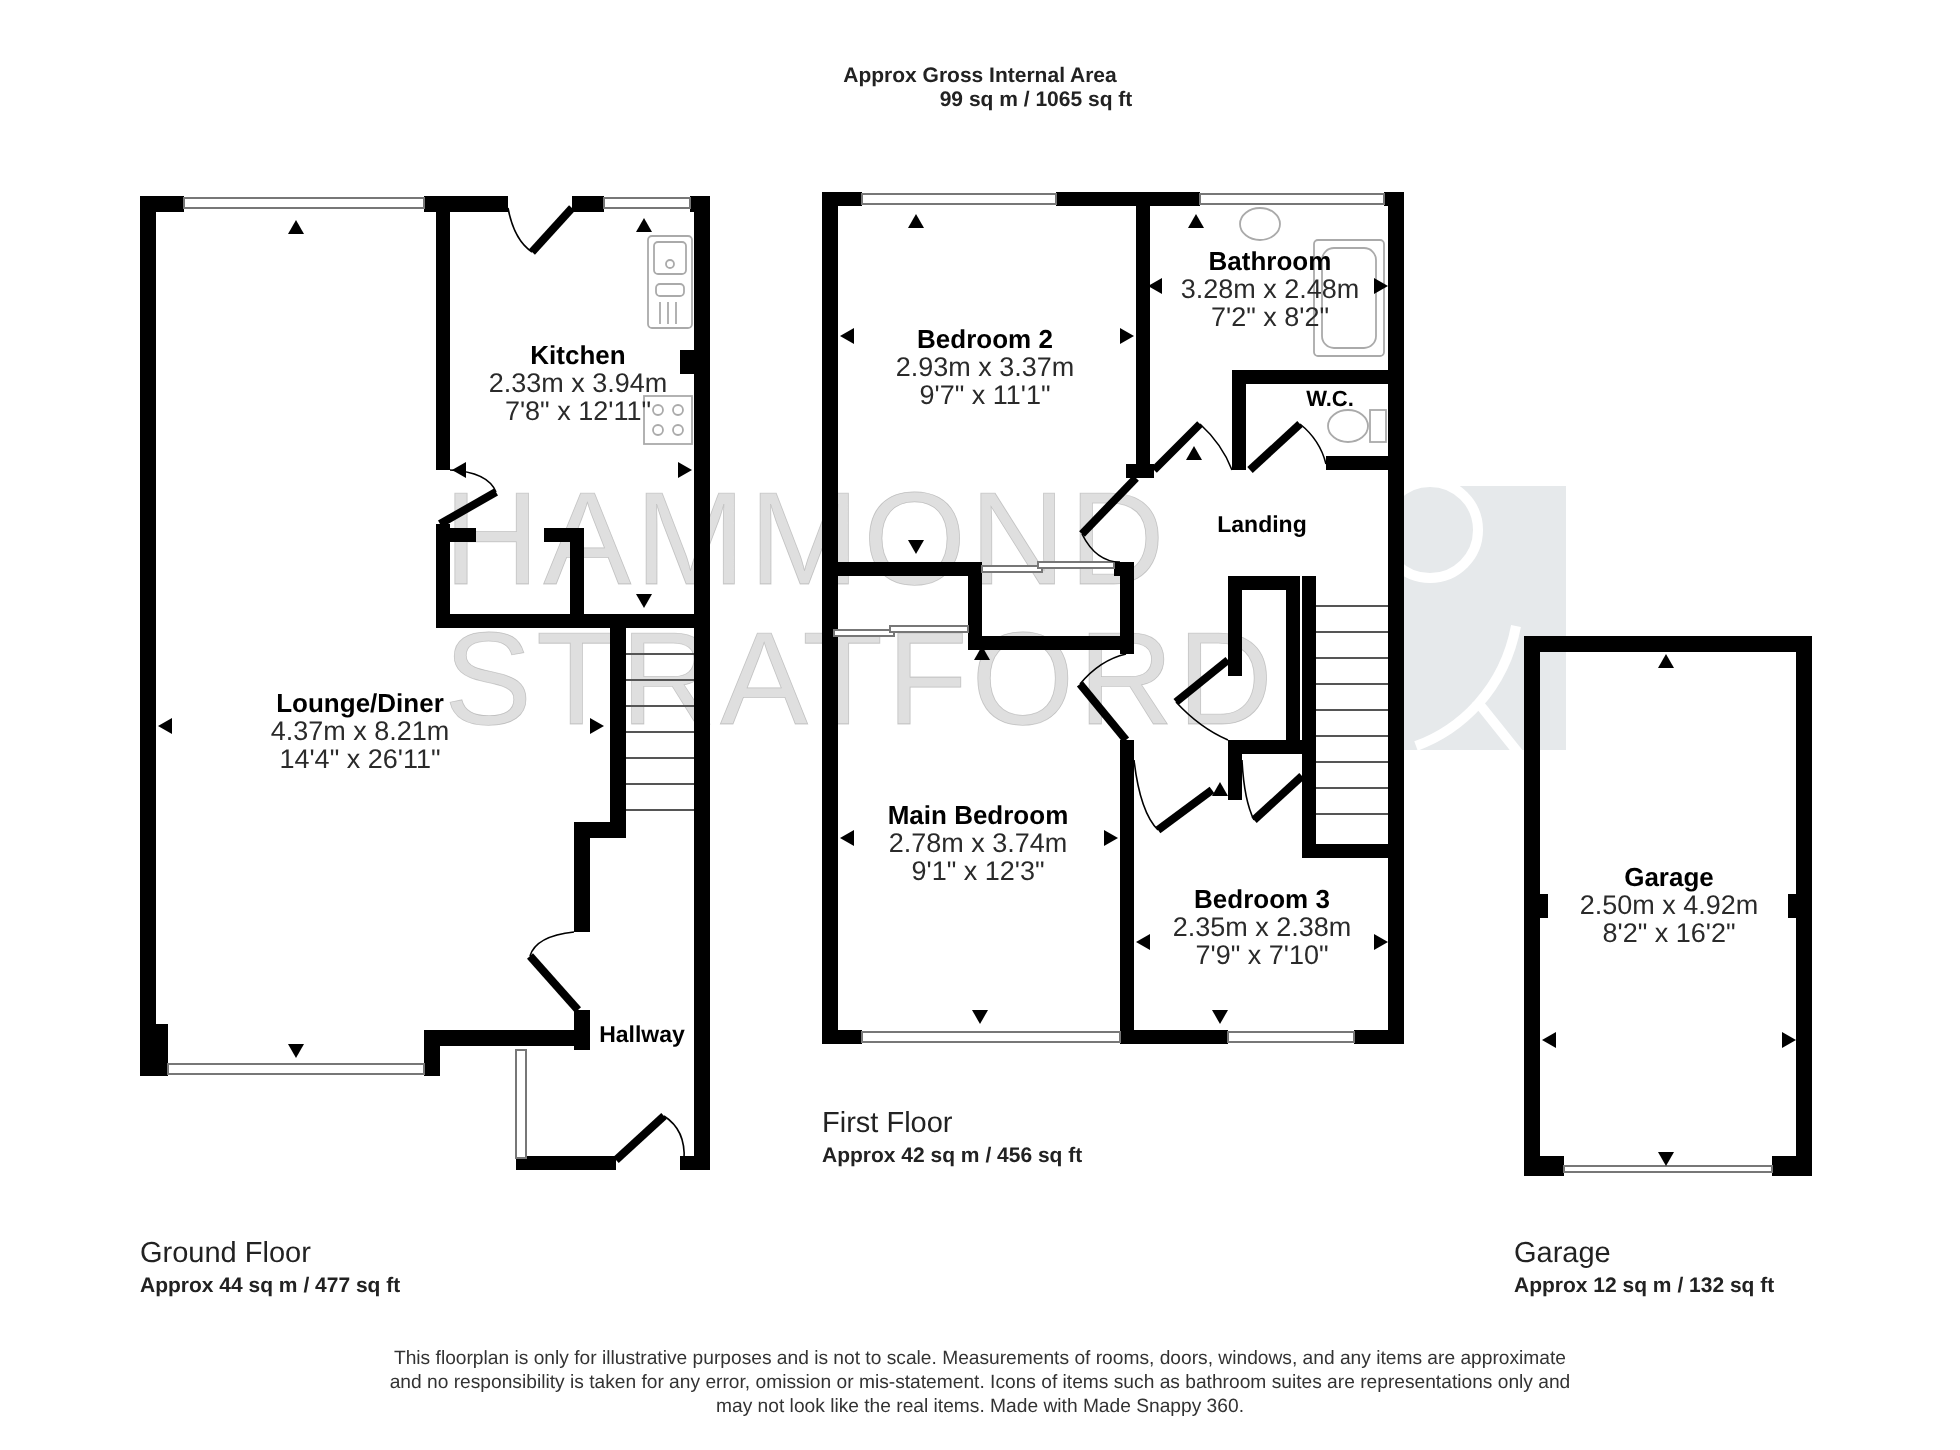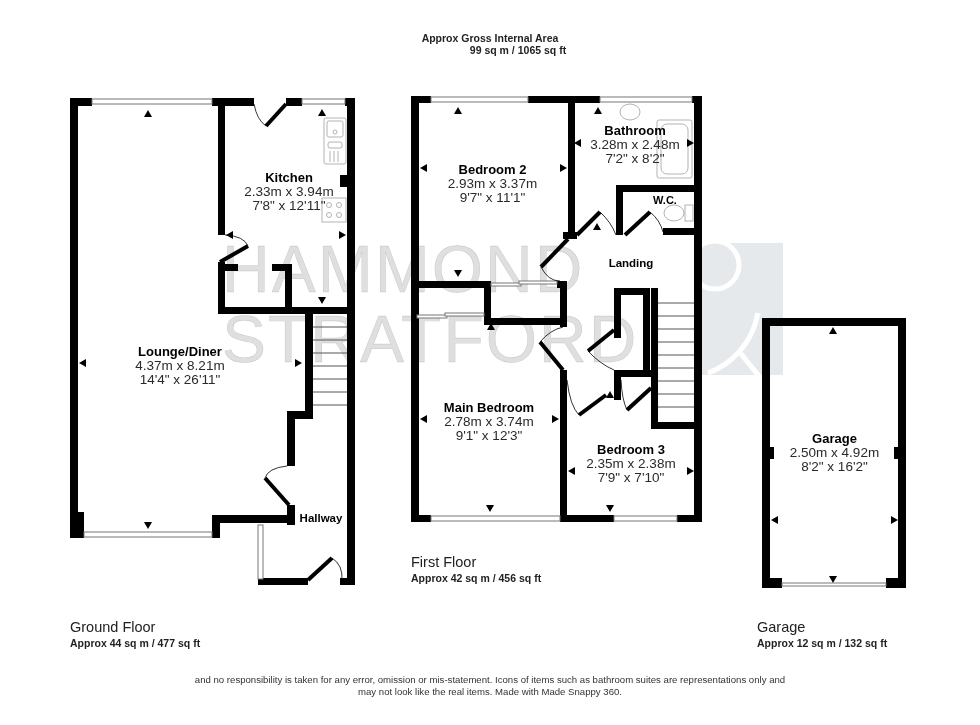--- a/index.html
+++ b/index.html
@@ -271,15 +271,16 @@
 <div class="floor-label" style="left:411px; top:553px;">
   <div class="t">First Floor</div>
   <div class="a">Approx 42 sq m / 456 sq ft</div>
 </div>
 <div class="floor-label" style="left:757px; top:618px;">
   <div class="t">Garage</div>
   <div class="a">Approx 12 sq m / 132 sq ft</div>
 </div>
 
 <div class="disc">
+  <div>This floorplan is only for illustrative purposes and is not to scale. Measurements of rooms, doors, windows, and any items are approximate</div>
   <div>and no responsibility is taken for any error, omission or mis-statement. Icons of items such as bathroom suites are representations only and</div>
   <div>may not look like the real items. Made with Made Snappy 360.</div>
 </div>
 
 </body></html>

